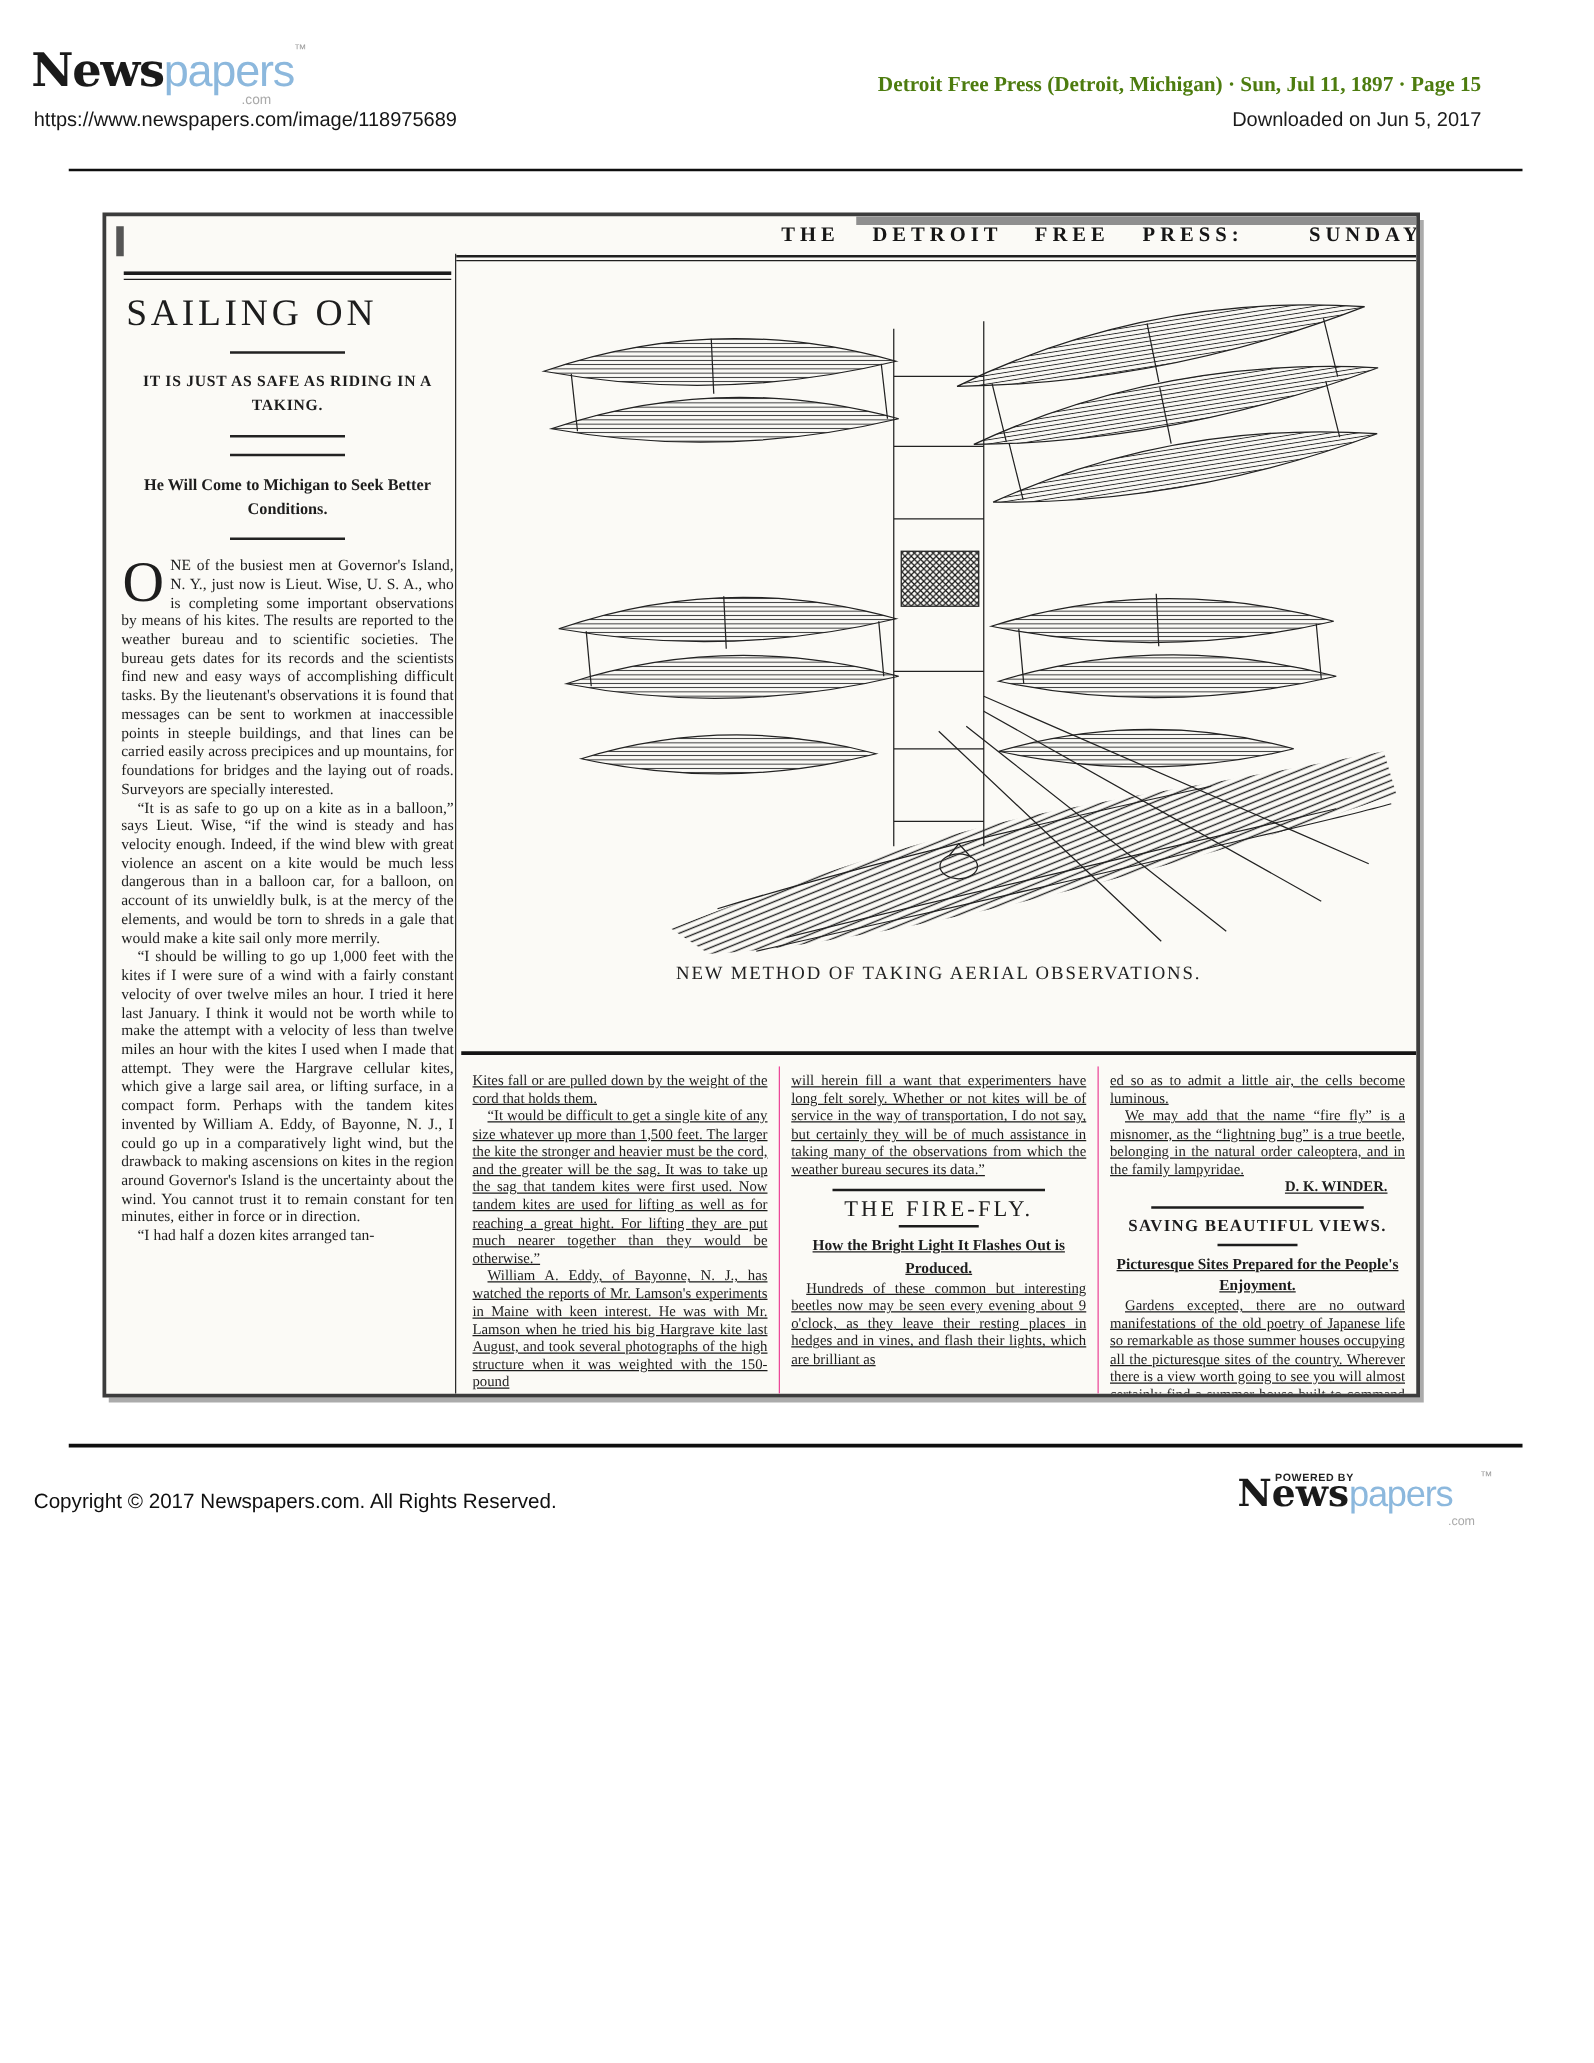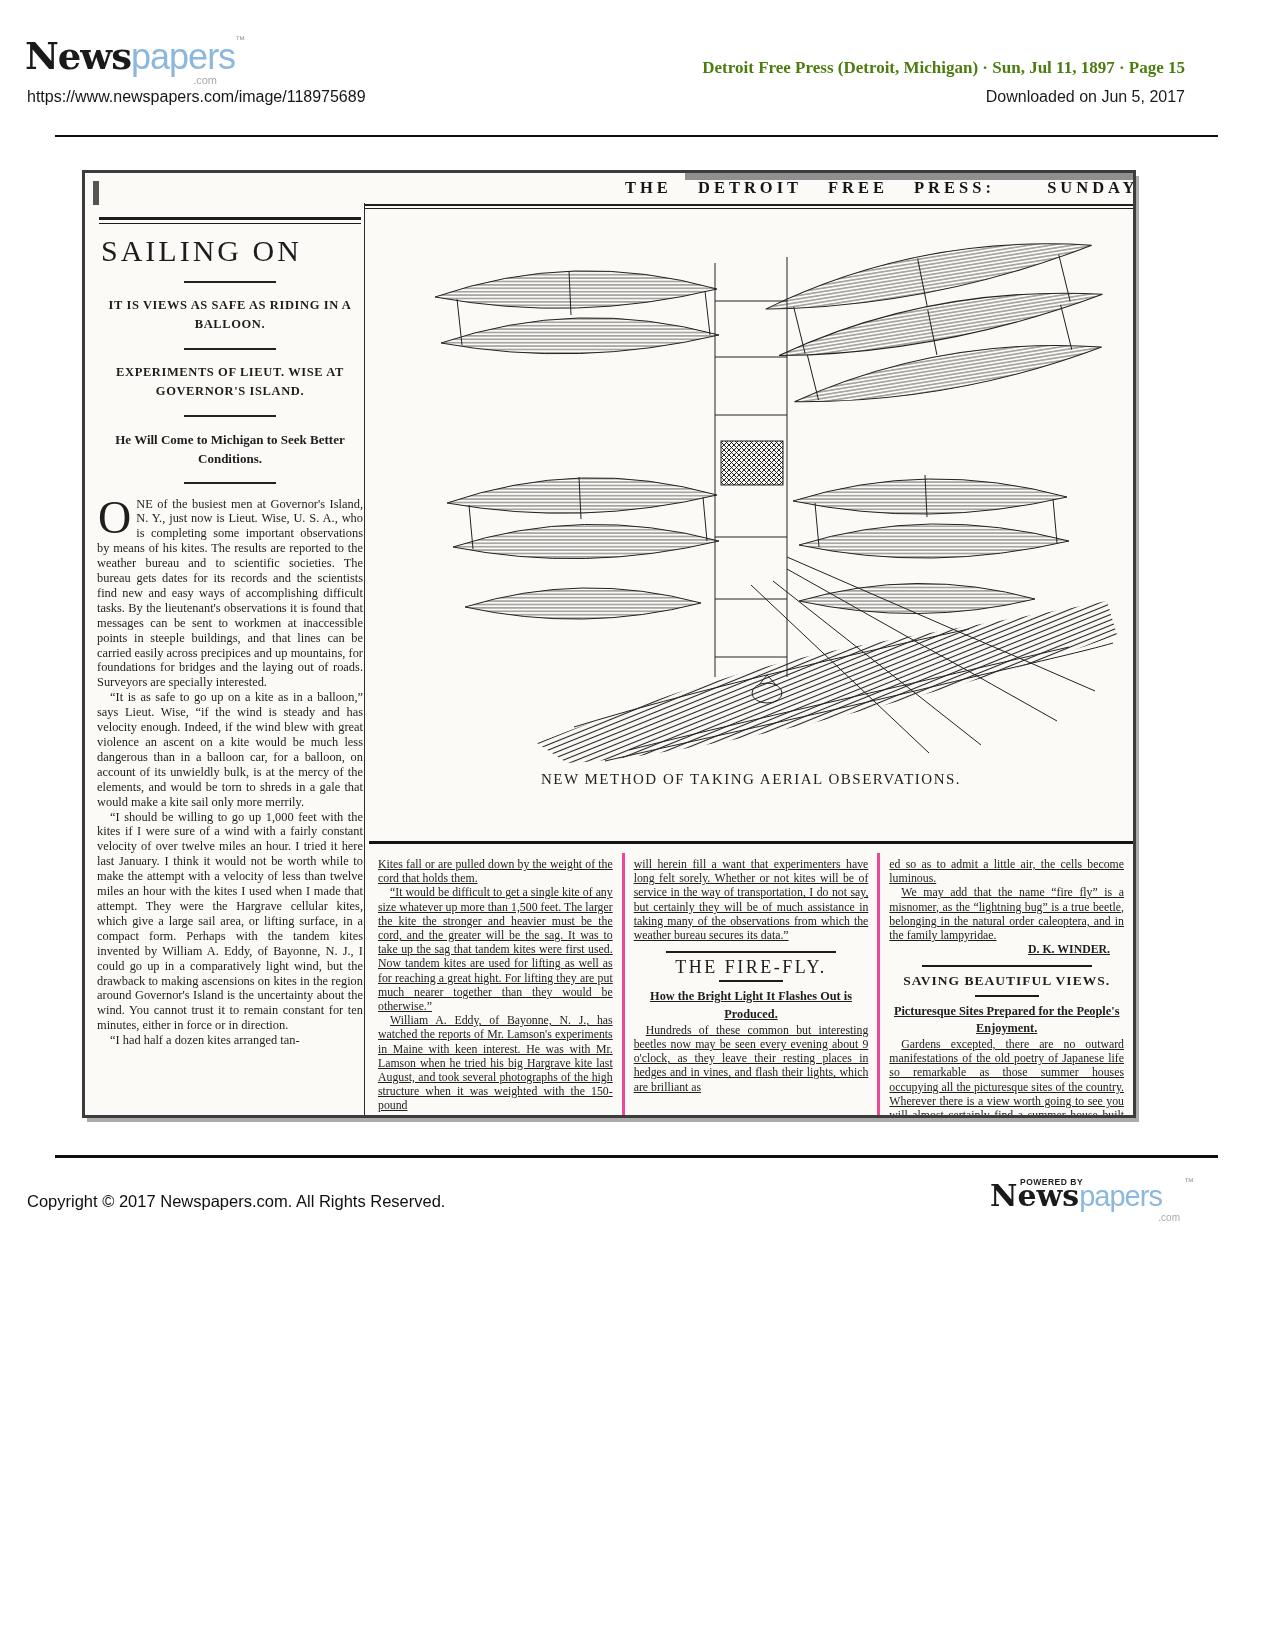--- a/index.html
+++ b/index.html
@@ -48,21 +48,21 @@
 
   
   .illus{position:absolute;left:284px;top:32px;width:764px;height:560px;}
   .caption{position:absolute;left:284px;top:598px;width:764px;text-align:center;
            font-size:15px;letter-spacing:1.5px;color:#222;}
   .heavy-rule{position:absolute;left:284px;top:668px;width:764px;height:3px;background:#141414;}
 
   
   .bcols{position:absolute;left:284px;top:680px;width:764px;height:262px;display:flex;overflow:hidden;}
   .bcol{flex:1;padding:4px 9px 0 9px;text-align:justify;font-size:11.8px;line-height:14.2px;}
-  .bcol.bdiv{border-left:3px solid #ec4899;}
+  .bcol.bdiv{border-left:1px solid #ec4899;}
   .bcol p{margin:0;text-decoration:underline;}
   .bcol p.ind{text-indent:12px;}
   .sig{text-align:right;padding-right:14px;font-weight:bold;font-size:11.8px;margin:2px 0 0 0;}
   .sec-rule{width:170px;height:2px;background:#1c1c1c;margin:9px auto 7px auto;}
   .sec-rule.small{width:64px;height:2px;margin:6px auto;}
   .ff-title{text-align:center;font-size:18px;letter-spacing:2.5px;margin:2px 0;font-weight:normal;font-family:Liberation Serif, serif;}
   .sv-title{text-align:center;font-size:13.5px;letter-spacing:1px;font-weight:bold;margin:1px 0;}
   .bsub{font-weight:bold;font-size:12.3px;text-align:center;line-height:1.4;margin:3px 0 4px 0;text-indent:0 !important;}
 
   
@@ -94,23 +94,22 @@
     <div class="gray-strip"></div>
     <div class="corner-mark"></div>
     <div class="masthead">THE DETROIT FREE PRESS:  SUNDAY, J</div>
     <div class="masthead-rule"></div>
     <div class="vrule-main"></div>
 
     <article class="left-col">
       <div class="dbl-rule"></div>
       <div class="hl1">SAILING ON</div>
       <div class="sep"></div>
-      <div class="sub">IT IS VIEWS AS SAFE AS RIDING IN A BALLOON.</div>
+      <div class="sub">IT IS JUST AS SAFE AS RIDING IN A TAKING.</div>
       <div class="sep"></div>
-      <div class="sub">EXPERIMENTS OF LIEUT. WISE AT GOVERNOR'S ISLAND.</div>
       <div class="sep"></div>
       <div class="sub3">He Will Come to Michigan to Seek Better Conditions.</div>
       <div class="sep"></div>
       <div class="body">
         <p><span class="dropcap">O</span><span>NE of the busiest men at Governor's Island, N. Y., just now is Lieut. Wise, U. S. A., who is completing some important observations by means of his kites. The results are reported to the weather bureau and to scientific societies. The bureau gets dates for its records and the scientists find new and easy ways of accomplishing difficult tasks. By the lieutenant's observations it is found that messages can be sent to workmen at inaccessible points in steeple buildings, and that lines can be carried easily across precipices and up mountains, for foundations for bridges and the laying out of roads. Surveyors are specially interested.</span></p>
         <p class="ind">“It is as safe to go up on a kite as in a balloon,” says Lieut. Wise, “if the wind is steady and has velocity enough. Indeed, if the wind blew with great violence an ascent on a kite would be much less dangerous than in a balloon car, for a balloon, on account of its unwieldly bulk, is at the mercy of the elements, and would be torn to shreds in a gale that would make a kite sail only more merrily.</p>
         <p class="ind">“I should be willing to go up 1,000 feet with the kites if I were sure of a wind with a fairly constant velocity of over twelve miles an hour. I tried it here last January. I think it would not be worth while to make the attempt with a velocity of less than twelve miles an hour with the kites I used when I made that attempt. They were the Hargrave cellular kites, which give a large sail area, or lifting surface, in a compact form. Perhaps with the tandem kites invented by William A. Eddy, of Bayonne, N. J., I could go up in a comparatively light wind, but the drawback to making ascensions on kites in the region around Governor's Island is the uncertainty about the wind. You cannot trust it to remain constant for ten minutes, either in force or in direction.</p>
         <p class="ind">“I had half a dozen kites arranged tan-</p>
       </div>
     </article>

